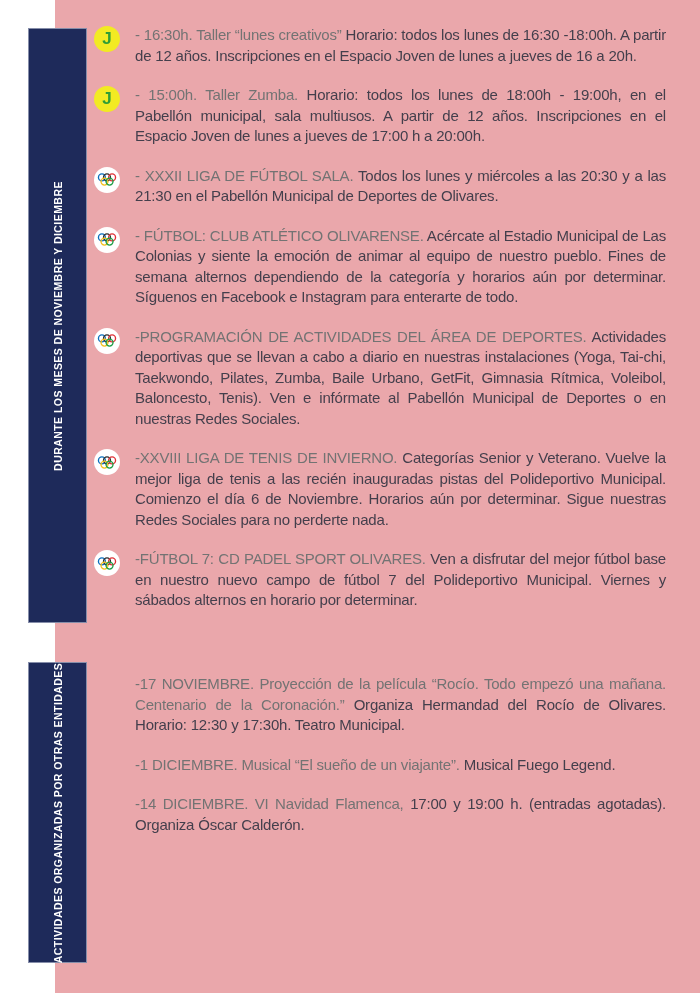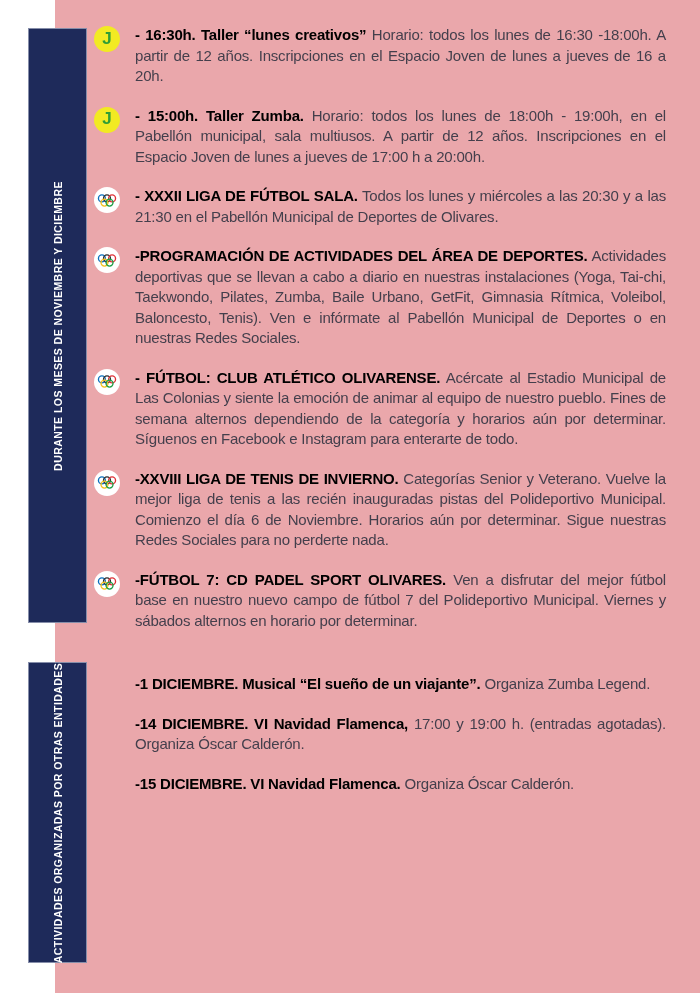--- a/index.html
+++ b/index.html
@@ -56,21 +56,21 @@
   .rings-badge { background: #ffffff; }
   .item-text {
     margin: 0;
     flex: 1;
     font-size: 15px;
     line-height: 20.5px;
     letter-spacing: -0.2px;
     color: #443f4c;
     text-align: justify;
   }
-  .item-text b { font-weight: bold; color: #000000; }
+  .item-text b { font-weight: normal; color: #737373; }
   .section-entities .item-text { font-size: 15px; }
 </style>
 </head>
 <body>
 
 <div class="pink-panel"></div>
 
 <div class="vbar vbar-1">
   <span class="vlabel">DURANTE LOS MESES DE NOVIEMBRE Y DICIEMBRE</span>
 </div>
@@ -129,56 +129,56 @@
         <svg width="22" height="17" viewBox="0 0 26 19">
           <circle cx="7" cy="7" r="4.1" fill="none" stroke="#0b6fbd" stroke-width="1.6"></circle>
           <circle cx="13" cy="7" r="4.1" fill="none" stroke="#2b2b2b" stroke-width="1.6"></circle>
           <circle cx="19" cy="7" r="4.1" fill="none" stroke="#df3036" stroke-width="1.6"></circle>
           <circle cx="10" cy="12" r="4.1" fill="none" stroke="#f4c01e" stroke-width="1.6"></circle>
           <circle cx="16" cy="12" r="4.1" fill="none" stroke="#1d9e46" stroke-width="1.6"></circle>
         </svg>
       </div>
     </div>
     <p class="item-text">
+      <b>- FÚTBOL: CLUB ATLÉTICO OLIVARENSE.</b>
+      <span>Acércate al Estadio Municipal de Las Colonias y siente la emoción de animar al equipo de nuestro pueblo. Fines de semana alternos dependiendo de la categoría y horarios aún por determinar. Síguenos en Facebook e Instagram para enterarte de todo.</span>
+    </p>
+  </div>
+
+  <div class="item">
+    <div class="icon-col">
+      <div class="badge rings-badge">
+        <svg width="22" height="17" viewBox="0 0 26 19">
+          <circle cx="7" cy="7" r="4.1" fill="none" stroke="#0b6fbd" stroke-width="1.6"></circle>
+          <circle cx="13" cy="7" r="4.1" fill="none" stroke="#2b2b2b" stroke-width="1.6"></circle>
+          <circle cx="19" cy="7" r="4.1" fill="none" stroke="#df3036" stroke-width="1.6"></circle>
+          <circle cx="10" cy="12" r="4.1" fill="none" stroke="#f4c01e" stroke-width="1.6"></circle>
+          <circle cx="16" cy="12" r="4.1" fill="none" stroke="#1d9e46" stroke-width="1.6"></circle>
+        </svg>
+      </div>
+    </div>
+    <p class="item-text">
       <b>-PROGRAMACIÓN DE ACTIVIDADES DEL ÁREA DE DEPORTES.</b>
       <span>Actividades deportivas que se llevan a cabo a diario en nuestras instalaciones (Yoga, Tai-chi, Taekwondo, Pilates, Zumba, Baile Urbano, GetFit, Gimnasia Rítmica, Voleibol, Baloncesto, Tenis). Ven e infórmate al Pabellón Municipal de Deportes o en nuestras Redes Sociales.</span>
     </p>
   </div>
 
   <div class="item">
     <div class="icon-col">
       <div class="badge rings-badge">
         <svg width="22" height="17" viewBox="0 0 26 19">
           <circle cx="7" cy="7" r="4.1" fill="none" stroke="#0b6fbd" stroke-width="1.6"></circle>
           <circle cx="13" cy="7" r="4.1" fill="none" stroke="#2b2b2b" stroke-width="1.6"></circle>
           <circle cx="19" cy="7" r="4.1" fill="none" stroke="#df3036" stroke-width="1.6"></circle>
           <circle cx="10" cy="12" r="4.1" fill="none" stroke="#f4c01e" stroke-width="1.6"></circle>
           <circle cx="16" cy="12" r="4.1" fill="none" stroke="#1d9e46" stroke-width="1.6"></circle>
         </svg>
       </div>
     </div>
     <p class="item-text">
-      <b>- FÚTBOL: CLUB ATLÉTICO OLIVARENSE.</b>
-      <span>Acércate al Estadio Municipal de Las Colonias y siente la emoción de animar al equipo de nuestro pueblo. Fines de semana alternos dependiendo de la categoría y horarios aún por determinar. Síguenos en Facebook e Instagram para enterarte de todo.</span>
-    </p>
-  </div>
-
-  <div class="item">
-    <div class="icon-col">
-      <div class="badge rings-badge">
-        <svg width="22" height="17" viewBox="0 0 26 19">
-          <circle cx="7" cy="7" r="4.1" fill="none" stroke="#0b6fbd" stroke-width="1.6"></circle>
-          <circle cx="13" cy="7" r="4.1" fill="none" stroke="#2b2b2b" stroke-width="1.6"></circle>
-          <circle cx="19" cy="7" r="4.1" fill="none" stroke="#df3036" stroke-width="1.6"></circle>
-          <circle cx="10" cy="12" r="4.1" fill="none" stroke="#f4c01e" stroke-width="1.6"></circle>
-          <circle cx="16" cy="12" r="4.1" fill="none" stroke="#1d9e46" stroke-width="1.6"></circle>
-        </svg>
-      </div>
-    </div>
-    <p class="item-text">
       <b>-XXVIII LIGA DE TENIS DE INVIERNO.</b>
       <span>Categorías Senior y Veterano. Vuelve la mejor liga de tenis a las recién inauguradas pistas del Polideportivo Municipal. Comienzo el día 6 de Noviembre. Horarios aún por determinar. Sigue nuestras Redes Sociales para no perderte nada.</span>
     </p>
   </div>
 
   <div class="item">
     <div class="icon-col">
       <div class="badge rings-badge">
         <svg width="22" height="17" viewBox="0 0 26 19">
           <circle cx="7" cy="7" r="4.1" fill="none" stroke="#0b6fbd" stroke-width="1.6"></circle>
@@ -192,36 +192,36 @@
     <p class="item-text">
       <b>-FÚTBOL 7: CD PADEL SPORT OLIVARES.</b>
       <span>Ven a disfrutar del mejor fútbol base en nuestro nuevo campo de fútbol 7 del Polideportivo Municipal. Viernes y sábados alternos en horario por determinar.</span>
     </p>
   </div>
 
 </div>
 
 <div class="section section-entities">
 
+  <div class="item">
+    <p class="item-text">
+      <b>-17 NOVIEMBRE. Proyección de la película “Rocío. Todo empezó una mañana. Centenario de la Coronación.”</b>
+      <span>Organiza Hermandad del Rocío de Olivares. Horario: 12:30 y 17:30h. Teatro Municipal.</span>
+    </p>
+  </div>
 
 
   <div class="item">
     <p class="item-text">
       <b>-1 DICIEMBRE. Musical “El sueño de un viajante”.</b>
-      <span>Organiza Zumba Legend.</span>
+      <span>Musical Fuego Legend.</span>
     </p>
   </div>
 
   <div class="item">
     <p class="item-text">
       <b>-14 DICIEMBRE. VI Navidad Flamenca,</b>
       <span>17:00 y 19:00 h. (entradas agotadas). Organiza Óscar Calderón.</span>
     </p>
   </div>
 
-  <div class="item">
-    <p class="item-text">
-      <b>-15 DICIEMBRE. VI Navidad Flamenca.</b>
-      <span>Organiza Óscar Calderón.</span>
-    </p>
-  </div>
 
 </div>
 
 </body></html>

